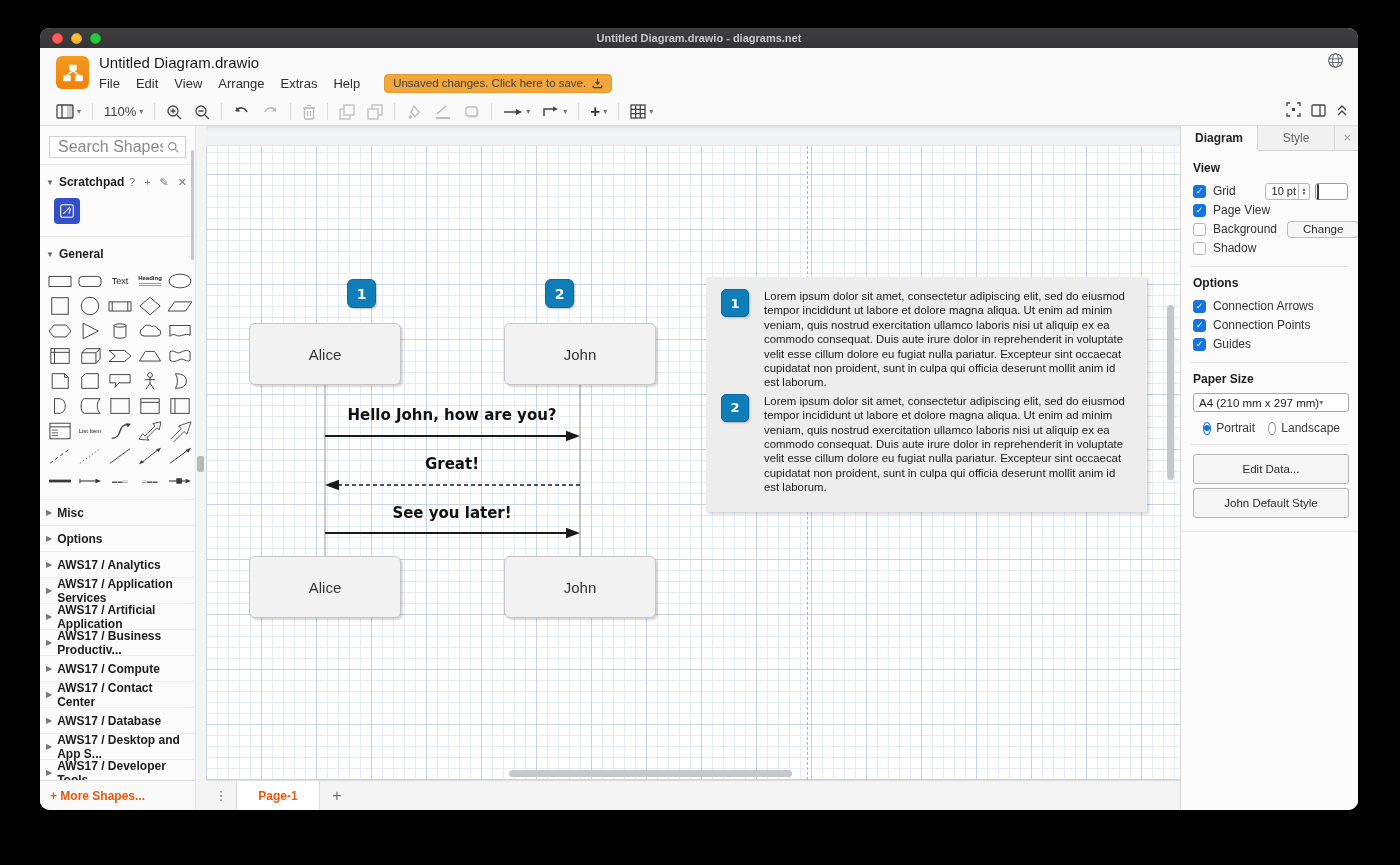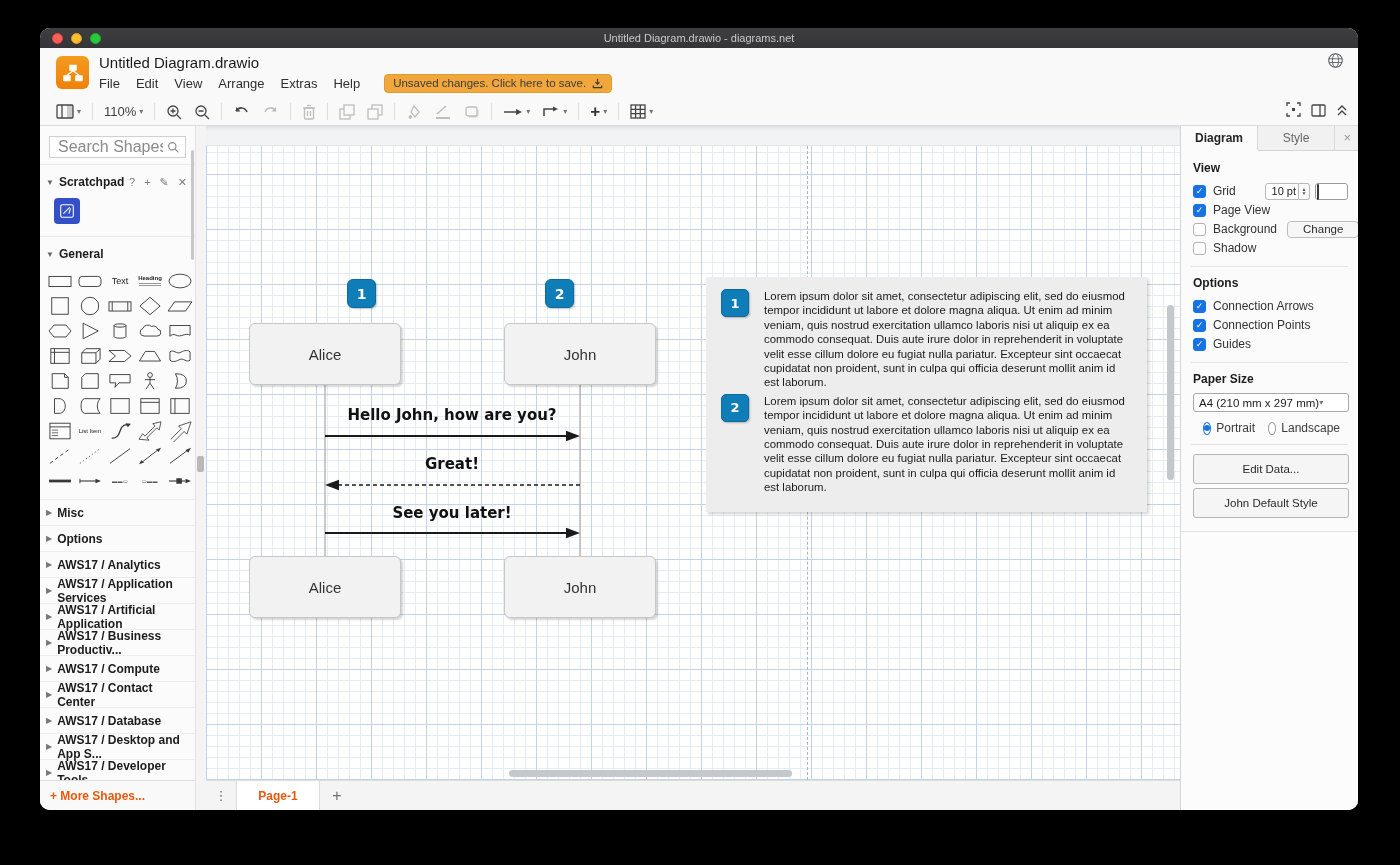--- a/index.html
+++ b/index.html
@@ -11,21 +11,21 @@
 
   
   .titlebar { height:20px; background:linear-gradient(#3f3f41,#353537); display:flex;
     align-items:center; position:relative; }
   .lights { display:flex; gap:8px; margin-left:12px; }
   .light { width:11px; height:11px; border-radius:50%; }
   .light.red{background:#ff5f57;border:1px solid #e0443e;}
   .light.yellow{background:#febc2e;border:1px solid #d89e24;}
   .light.green{background:#28c840;border:1px solid #1dad2b;}
   .win-title { position:absolute; left:0; right:0; text-align:center; font-size:11px;
-    color:#c9c9c9; font-weight:normal; }
+    color:#c9c9c9; font-weight:bold; }
 
   
   .header { height:50px; background:#f9f9f9; display:flex; align-items:flex-start; position:relative; }
   .logo { width:33px; height:33px; margin:8px 10px 0 16px; border-radius:6px;
     background:linear-gradient(#f49b20,#ee8207); display:flex; align-items:center; justify-content:center; }
   .head-col { display:flex; flex-direction:column; }
   .doc-title { font-size:15px; color:#1b1b1b; margin-top:6px; }
   .menu-row { display:flex; align-items:center; margin-top:3px; }
   .menu-item { font-size:13px; color:#2f2f2f; margin-right:16px; cursor:default; }
   .banner { background:#f1a73c; border:1px solid #e09a2f; border-radius:4px; font-size:11.5px;

